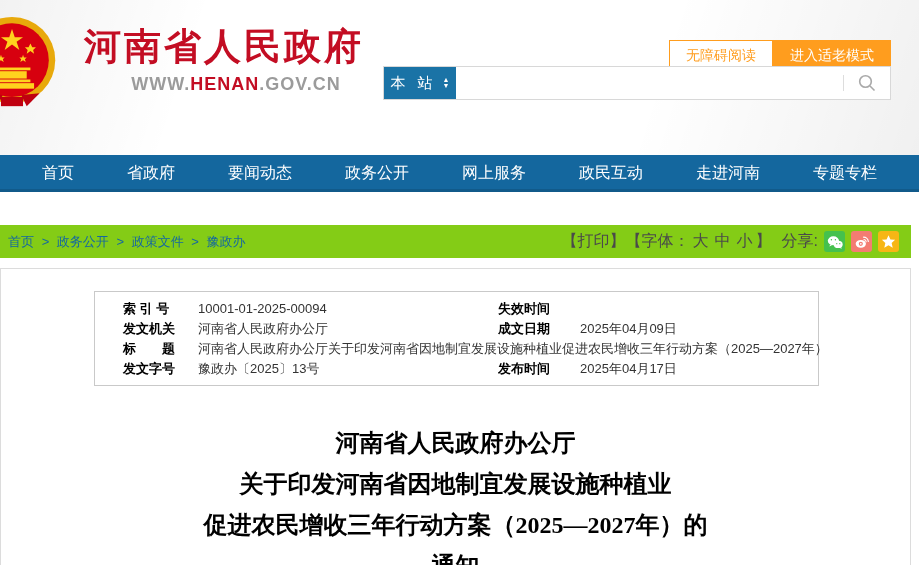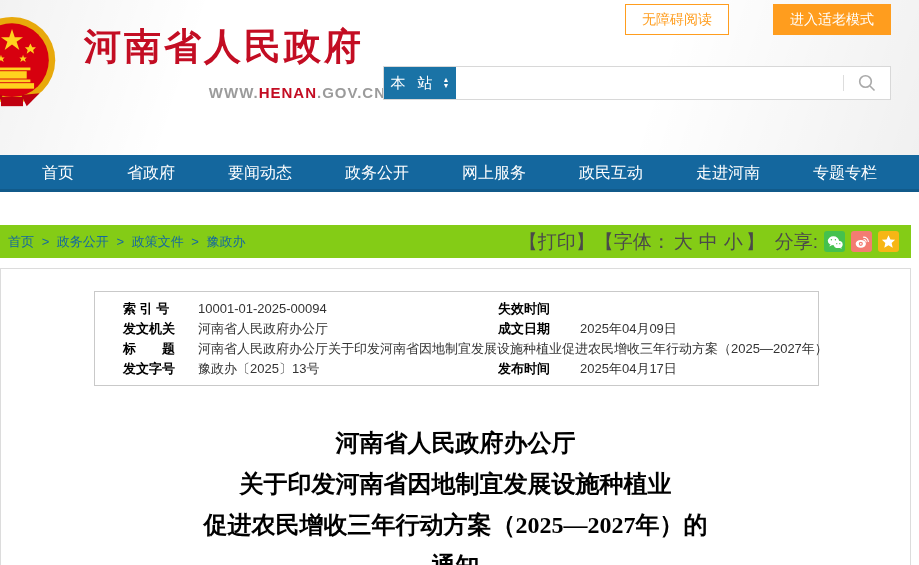--- a/index.html
+++ b/index.html
@@ -8,25 +8,25 @@
 
   
   .header { position:relative; height:155px;
     background:
       linear-gradient(108deg, rgba(0,0,0,0.05) 0%, rgba(0,0,0,0.00) 22%),
       linear-gradient(288deg, rgba(0,0,0,0.06) 0%, rgba(0,0,0,0.00) 30%),
       #fff; }
   .emblem { position:absolute; left:-34px; top:15px; width:92px; height:94px; }
   .site-title { position:absolute; left:84px; top:22px; color:#c30d23;
     font-size:37px; font-weight:bold; letter-spacing:3px; white-space:nowrap;font-family:Liberation Mono, monospace; }
-  .site-url { position:absolute; left:86px; top:84px; width:300px; text-align:right;
-    font-size:15px; font-weight:bold; color:#9b9b9b; letter-spacing:1px; }
+  .site-url { position:absolute; left:86px; top:74px; width:300px; text-align:center;
+    font-size:18px; font-weight:bold; color:#9b9b9b; letter-spacing:1px; }
   .site-url .domain { color:#c30d23; }
 
-  .top-buttons { position:absolute; top:4px; right:28px; display:flex;gap:44px; }
+  .top-buttons { position:absolute; top:40px; right:28px; display:flex; }
   .top-buttons .btn { height:31px; padding:0 16px; font-size:14px; line-height:29px;
     cursor:pointer; white-space:nowrap; }
   .btn-access { background:#fff; color:#ff9d1e; border:1px solid #ff9d1e; }
   .btn-elder  { background:#ff9d1e; color:#fff; border:1px solid #ff9d1e; }
 
   .search-row { position:absolute; top:66px; left:383px; width:508px; height:34px;
     display:flex; align-items:stretch; border:1px solid #d8d8d8; background:#fff; }
   .search-scope { width:72px; background:#1a73a6; color:#fff; font-size:15px;
     display:flex; align-items:center; justify-content:center; gap:6px;
     letter-spacing:4px; cursor:pointer; flex:none; }
@@ -41,21 +41,21 @@
   .nav { height:37px; background:#14679e; display:flex; align-items:center;
     justify-content:space-between; padding:0 42px; box-shadow:inset 0 -3px 0 rgba(0,0,0,0.12); }
   .nav-item { color:#fff; font-size:16px; cursor:pointer; white-space:nowrap; }
 
   
   .crumb-bar { margin-top:33px; margin-right:8px; height:33px; background:#84cc16;
     display:flex; align-items:center; justify-content:space-between; padding:0 12px 0 8px; }
   .crumbs { font-size:13px; color:#1568a0; }
   .crumbs a { color:#1568a0; text-decoration:none; cursor:pointer; }
   .crumb-sep { margin:0 4px; color:#1568a0; }
-  .tools { display:flex; align-items:center; font-size:19px; color:#4a4a4a; }
+  .tools { display:flex; align-items:center; font-size:16px; color:#4a4a4a; }
   .tools .t-txt { cursor:pointer; }
   .font-size-opt { cursor:pointer; margin:0 3px; }
   .share-label { margin-left:10px; margin-right:0; }
   .share-icon { width:21px; height:21px; border-radius:3px; margin-left:6px;
     display:flex; align-items:center; justify-content:center; cursor:pointer; }
   .ic-wechat { background:#45c14d; }
   .ic-weibo  { background:#f47c72; }
   .ic-star   { background:#f7b615; }
 
   

